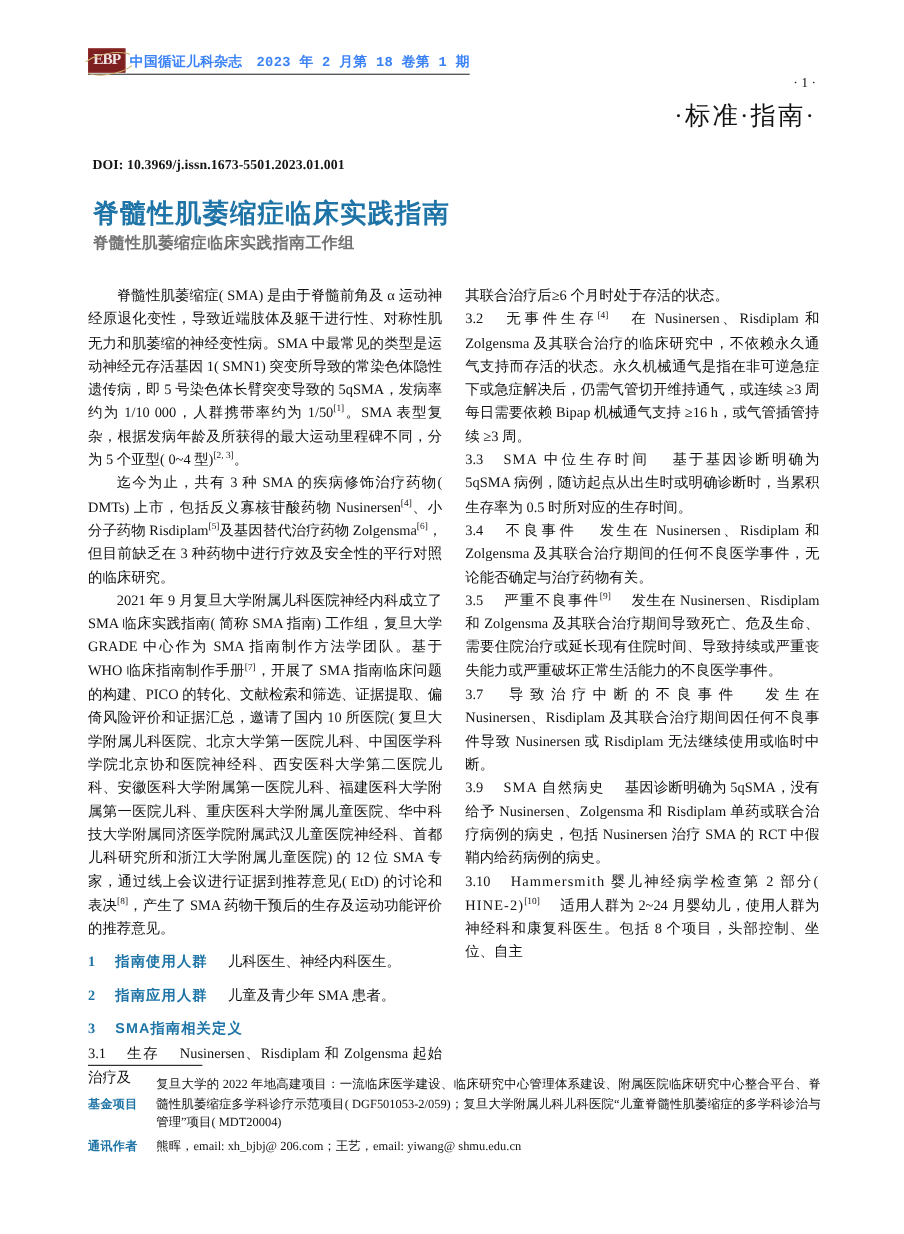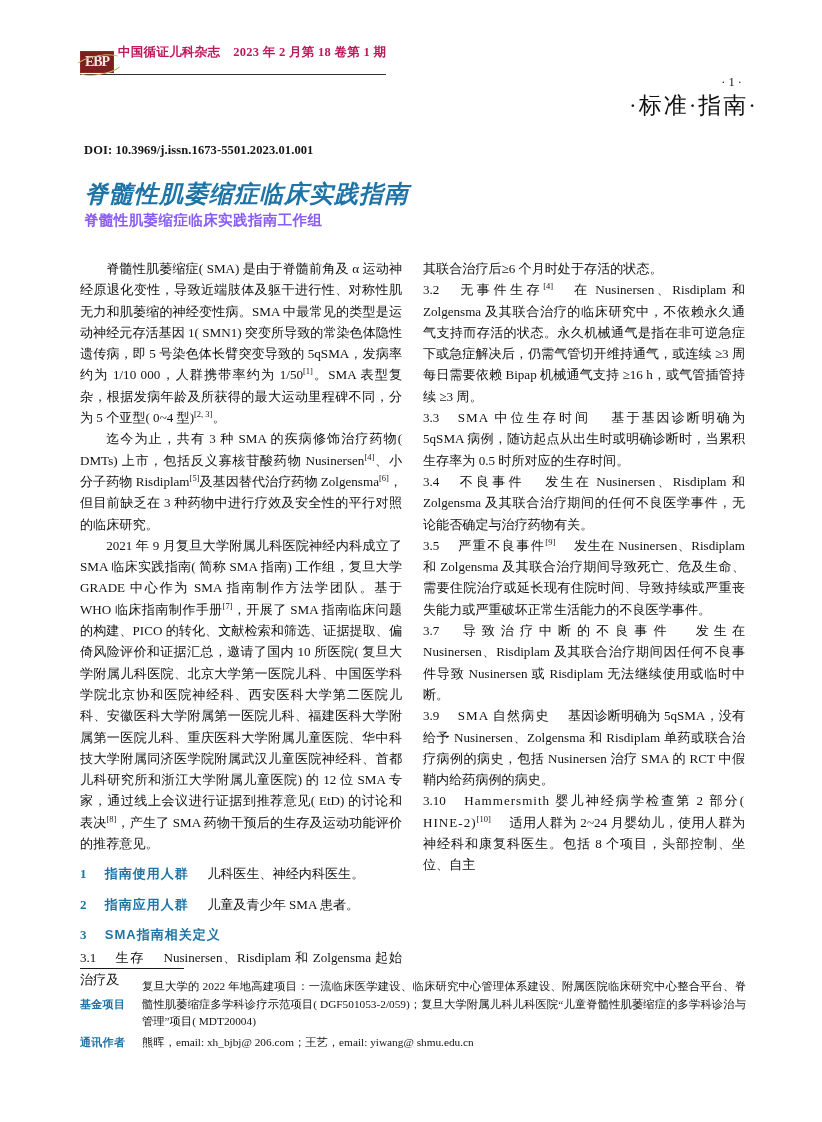--- a/index.html
+++ b/index.html
@@ -64,40 +64,40 @@
     top: 3px;
     width: 48px;
     height: 18px;
     border: 1.2px solid #cbb26a;
     border-radius: 50%;
     border-color: #cbb26a transparent #cbb26a transparent;
     transform: rotate(-10deg);
     pointer-events: none;
   }
   .runhead-title {
-    font-family: Liberation Serif, serif;
+    font-family: Liberation Mono, monospace;
     font-weight: bold;
     font-size: 12.5px;
-    color: #be185d;
+    color: #3b82f6;
     letter-spacing: 0.3px;
     white-space: nowrap;
-    padding-bottom: 12px;
+    padding-bottom: 1px;
   }
   .runhead-pageno {
     margin-left: auto;
     font-family: "Liberation Serif", serif;
     font-size: 12.5px;
     color: #141414;
     padding-bottom: 2px;
   }
 
   
   .colhead {
     position: absolute;
-    right: 64px;
+    right: 80px;
     top: 90px;
     font-family: "Liberation Serif", "DejaVu Serif", serif;
     font-size: 23px;
     letter-spacing: 2px;
     color: #121212;
   }
 
   
   .doi {
     position: absolute;
@@ -111,31 +111,30 @@
   }
   .doc-title {
     position: absolute;
     left: 84px;
     top: 162px;
     font-family: "Liberation Sans", sans-serif;
     font-weight: bold;
     font-size: 24px;
     letter-spacing: 1px;
     color: #1e74a6;
-    font-style: italic;
   }
   .byline {
     position: absolute;
     left: 84px;
     top: 211px;
     font-family: "Liberation Sans", sans-serif;
     font-weight: bold;
     font-size: 14.5px;
     letter-spacing: 0.4px;
-    color: #8b5cf6;
+    color: #737373;
   }
 
   
   .columns {
     position: absolute;
     left: 80px;
     top: 258px;
     width: 665px;
     display: flex;
     justify-content: space-between;

